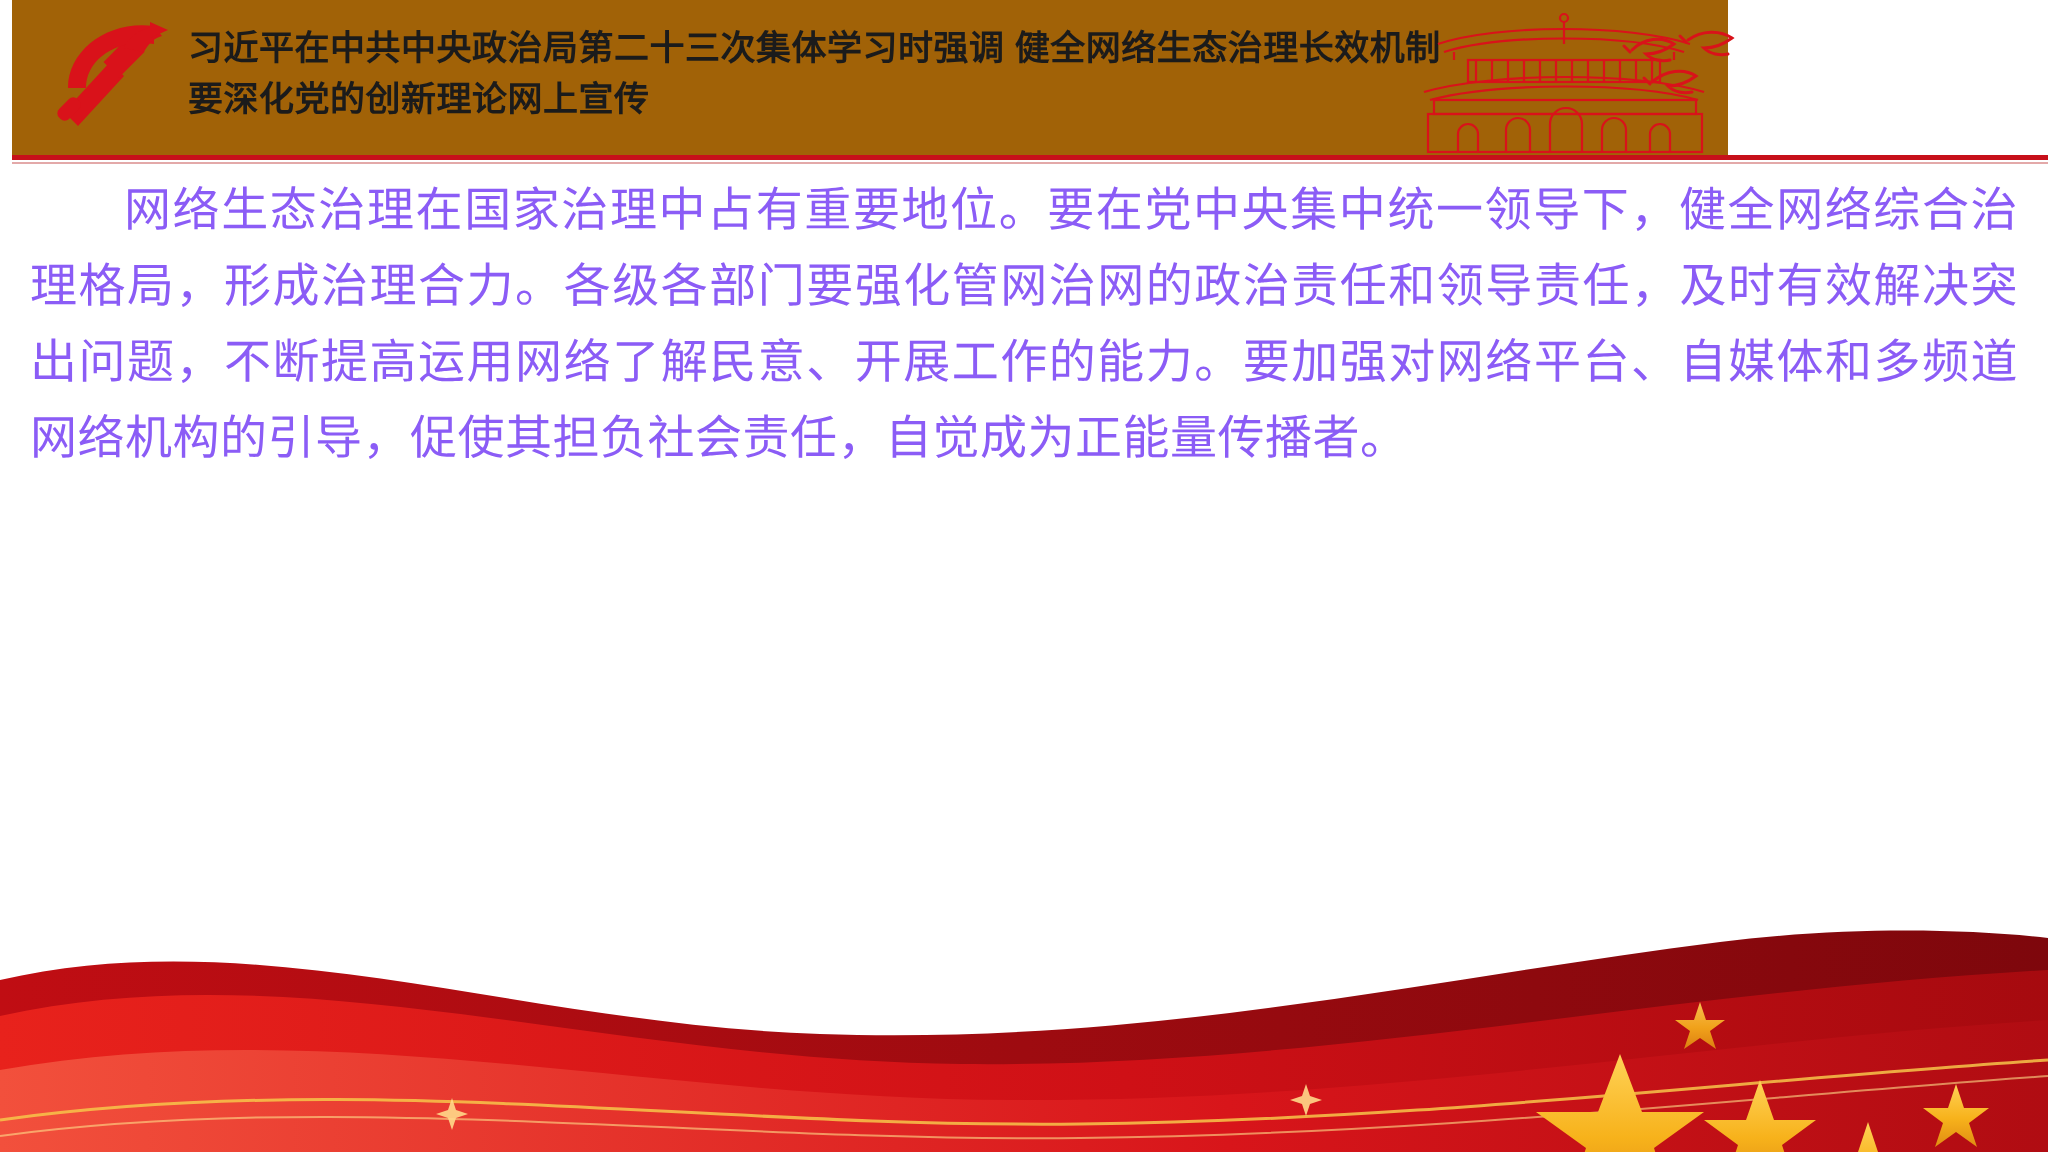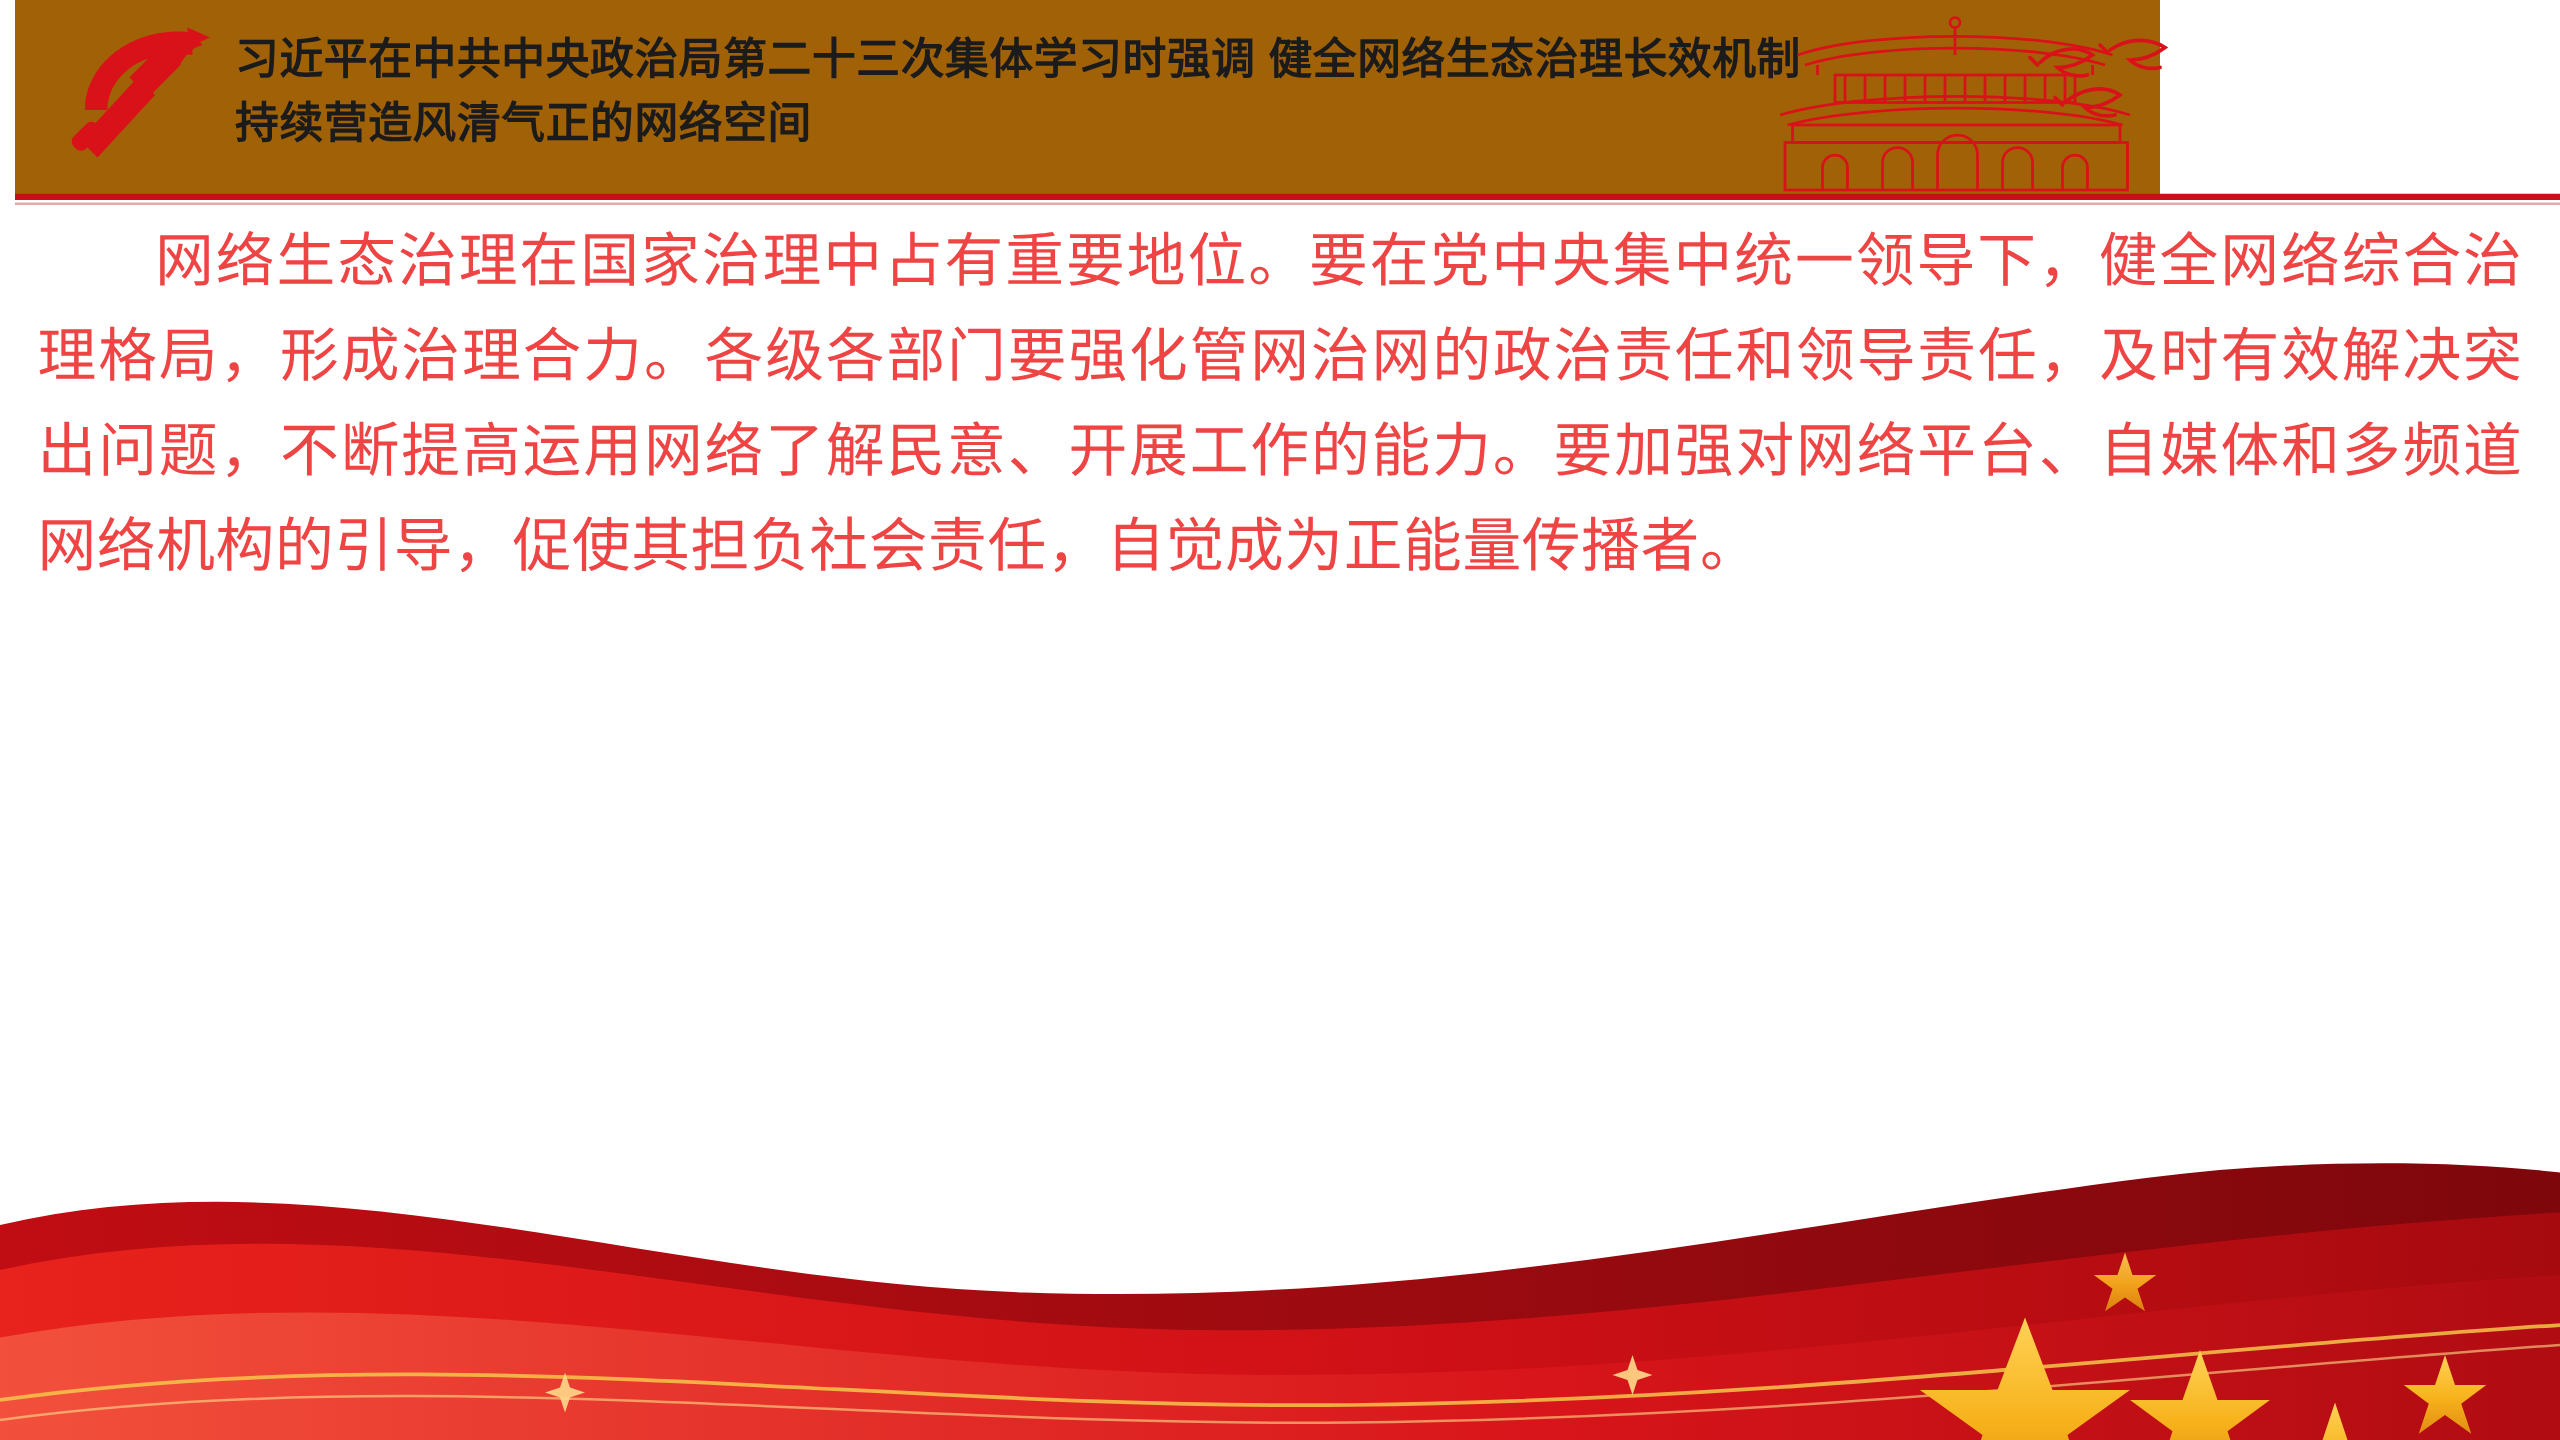--- a/index.html
+++ b/index.html
@@ -95,21 +95,21 @@
   .content {
     position: absolute;
     left: 0;
     top: 172px;
     width: 2048px;
     height: 730px;
     padding: 0 30px;
     box-sizing: border-box;
   }
   .para {
-    color: #ef4444;
+    color: #8b5cf6;
     font-size: 47px;
     line-height: 76px;
     text-align: justify;
     text-align-last: left;
     text-indent: 2em;
     letter-spacing: 0.5px;
     margin: 0 0 24px 0;
     font-family: "DejaVu Sans", "Liberation Sans", sans-serif;
   }
   .para + .para { margin-top: 36px; }
@@ -145,21 +145,21 @@
           <path d="M104 10 C88 14 78 22 74 32 L94 36 C98 28 104 22 112 20 Z"></path>
           <path d="M100 6 L118 14 L100 22 Z"></path>
         </g>
 
         <rect x="6" y="86" width="26" height="14" rx="6" fill="#d9121a" transform="rotate(-45 19 93)"></rect>
       </svg>
     </div>
 
     <div class="header-title">
       <div>习近平在中共中央政治局第二十三次集体学习时强调 健全网络生态治理长效机制</div>
-      <div>持续营造风清气正的网络空间</div>
+      <div>要深化党的创新理论网上宣传</div>
     </div>
 
     <div class="doves">
       <svg viewBox="0 0 130 90" width="130" height="90" aria-hidden="true">
         <g fill="none" stroke="#d9121a" stroke-width="3" stroke-linecap="round">
           <path d="M10 28 C22 16 40 14 52 22 C44 28 34 32 24 32 C30 38 40 40 48 38"></path>
           <path d="M8 30 L2 24"></path>
           <path d="M30 60 C44 48 62 46 74 54 C66 60 56 64 46 64 C52 70 62 72 70 70"></path>
           <path d="M28 62 L22 56"></path>
           <path d="M66 18 C80 8 98 8 110 16 C102 22 92 26 82 26 C88 32 98 34 106 32"></path>

